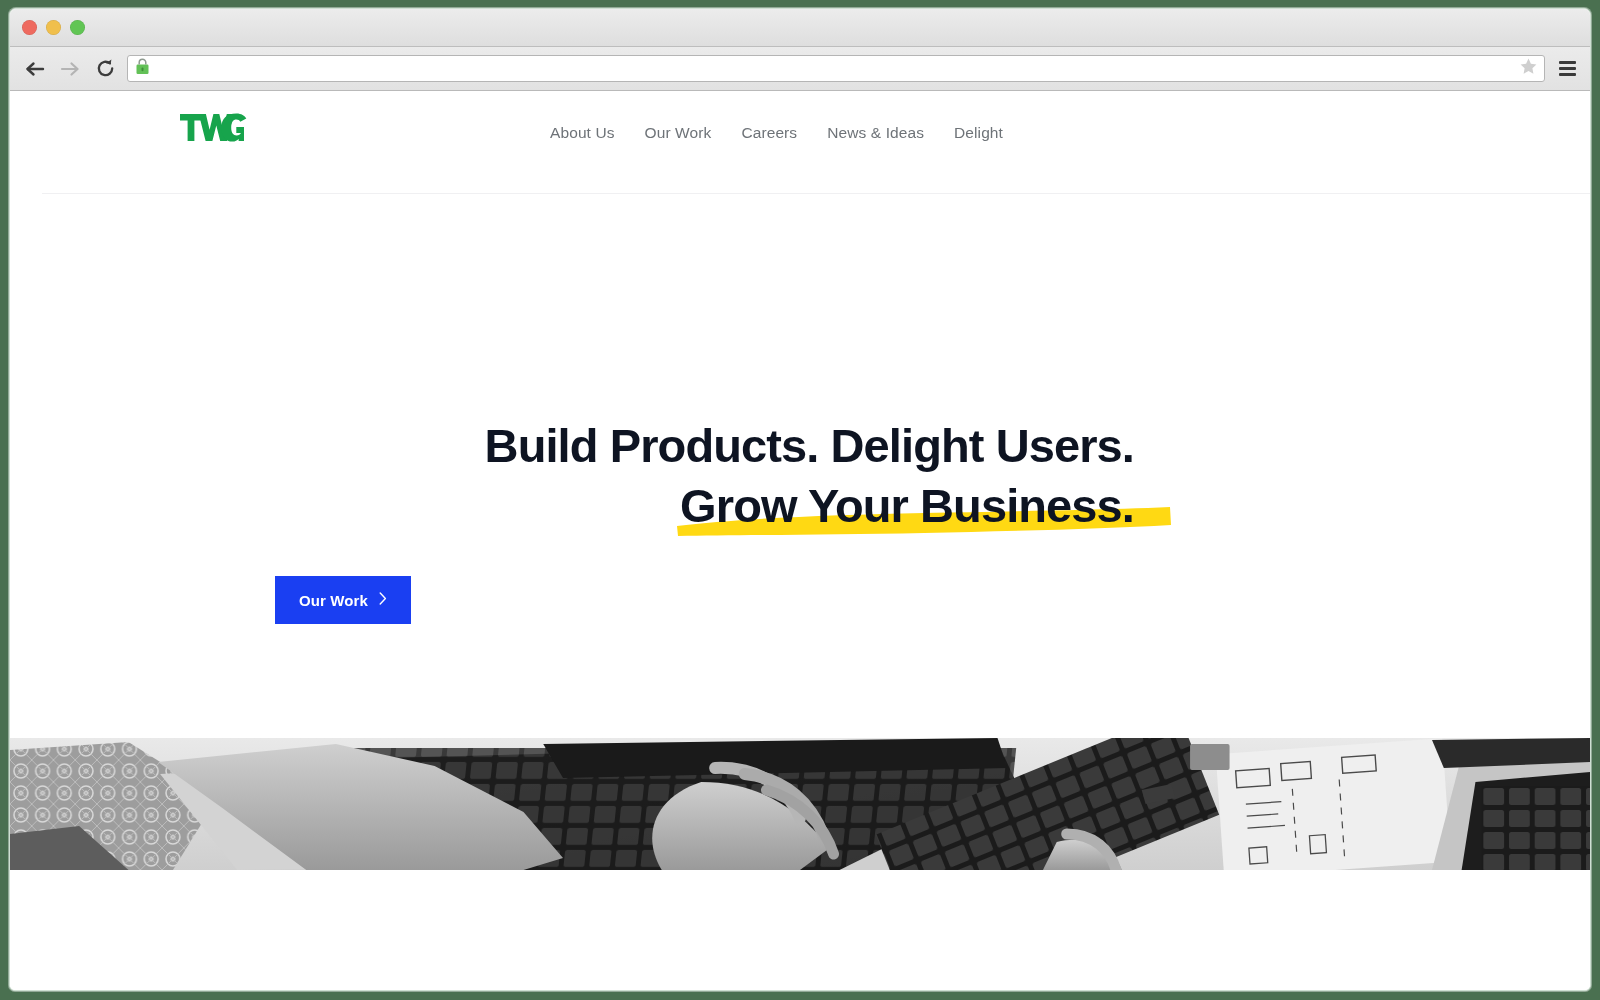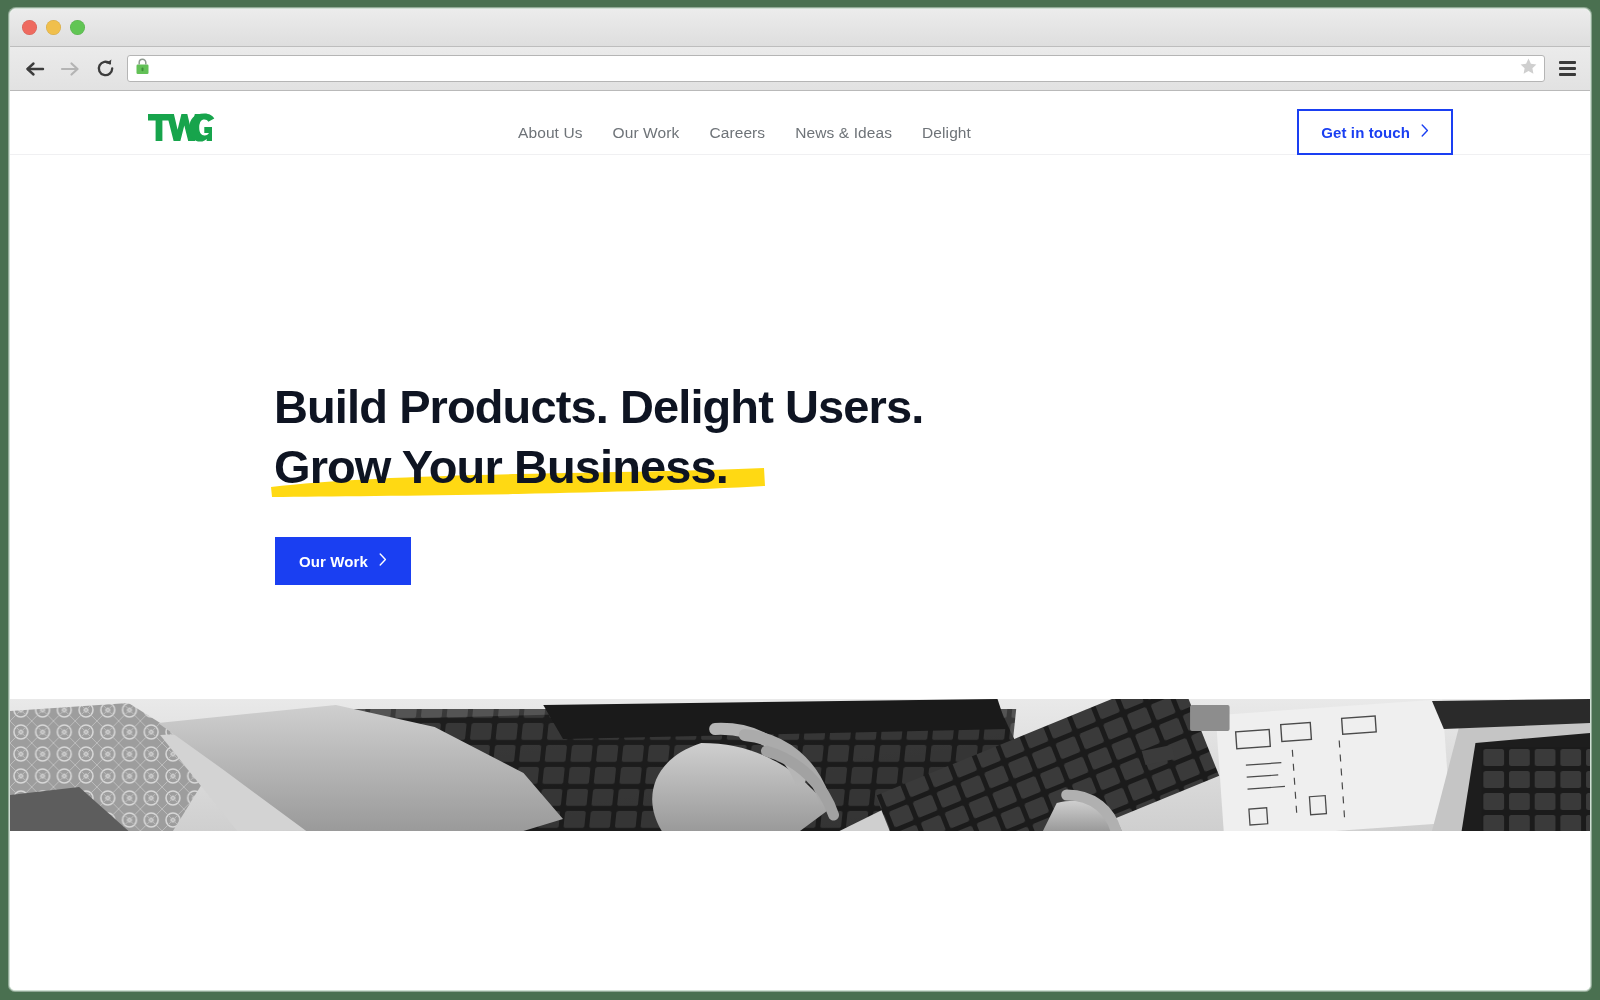--- a/index.html
+++ b/index.html
@@ -100,26 +100,27 @@
   
   .viewport {
     flex: 1 1 auto;
     background: #ffffff;
     position: relative;
     overflow: hidden;
   }
 
   
   .site-header {
-    height: 64px;
+    height: 103px;
     border-bottom: 1px solid #f0f0f2;
     display: flex;
     align-items: center;
     padding: 0 47px 0 0;
     position: relative;
+    margin-left: 32px;
   }
 
   .logo {
     position: absolute;
     left: 138px;
     top: 22px;
     width: 70px;
     height: 30px;
     display: block;
   }
@@ -178,20 +179,21 @@
     width: 860px;
   }
   .hl-line {
     font-size: 47px;
     line-height: 60px;
     font-weight: bold;
     color: #0e1422;
     letter-spacing: -0.9px;
     white-space: nowrap;
     position: relative;
+    text-align: right;
   }
   .hl-line-2 { position: relative; display: inline-block; }
   .highlight-svg {
     position: absolute;
     left: -6px;
     top: 16px;
     width: 500px;
     height: 46px;
     z-index: 0;
     pointer-events: none;
@@ -306,28 +308,20 @@
         </span>
 
         <nav class="mainnav">
           <span class="nav-link">About Us</span>
           <span class="nav-link">Our Work</span>
           <span class="nav-link">Careers</span>
           <span class="nav-link">News &amp; Ideas</span>
           <span class="nav-link">Delight</span>
         </nav>
 
-        <div class="cta-outline">
-          <span class="label">Get in touch</span>
-          <span class="chev">
-            <svg width="8" height="13" viewBox="0 0 8 13">
-              <path d="M1.2 1 L6.4 6.5 L1.2 12" fill="none" stroke="#1a3ff2" stroke-width="1.4" stroke-linecap="round" stroke-linejoin="round"></path>
-            </svg>
-          </span>
-        </div>
       </div>
 
       <div class="hero">
 
         <div class="headline">
           <div class="hl-line">Build Products. Delight Users.</div>
           <div class="hl-line">
             <span class="hl-line-2">
               <svg class="highlight-svg" viewBox="0 0 500 46" preserveAspectRatio="none">
                 <path d="M3 34 C 60 27, 150 23, 250 21 C 340 19, 430 18, 496 15

